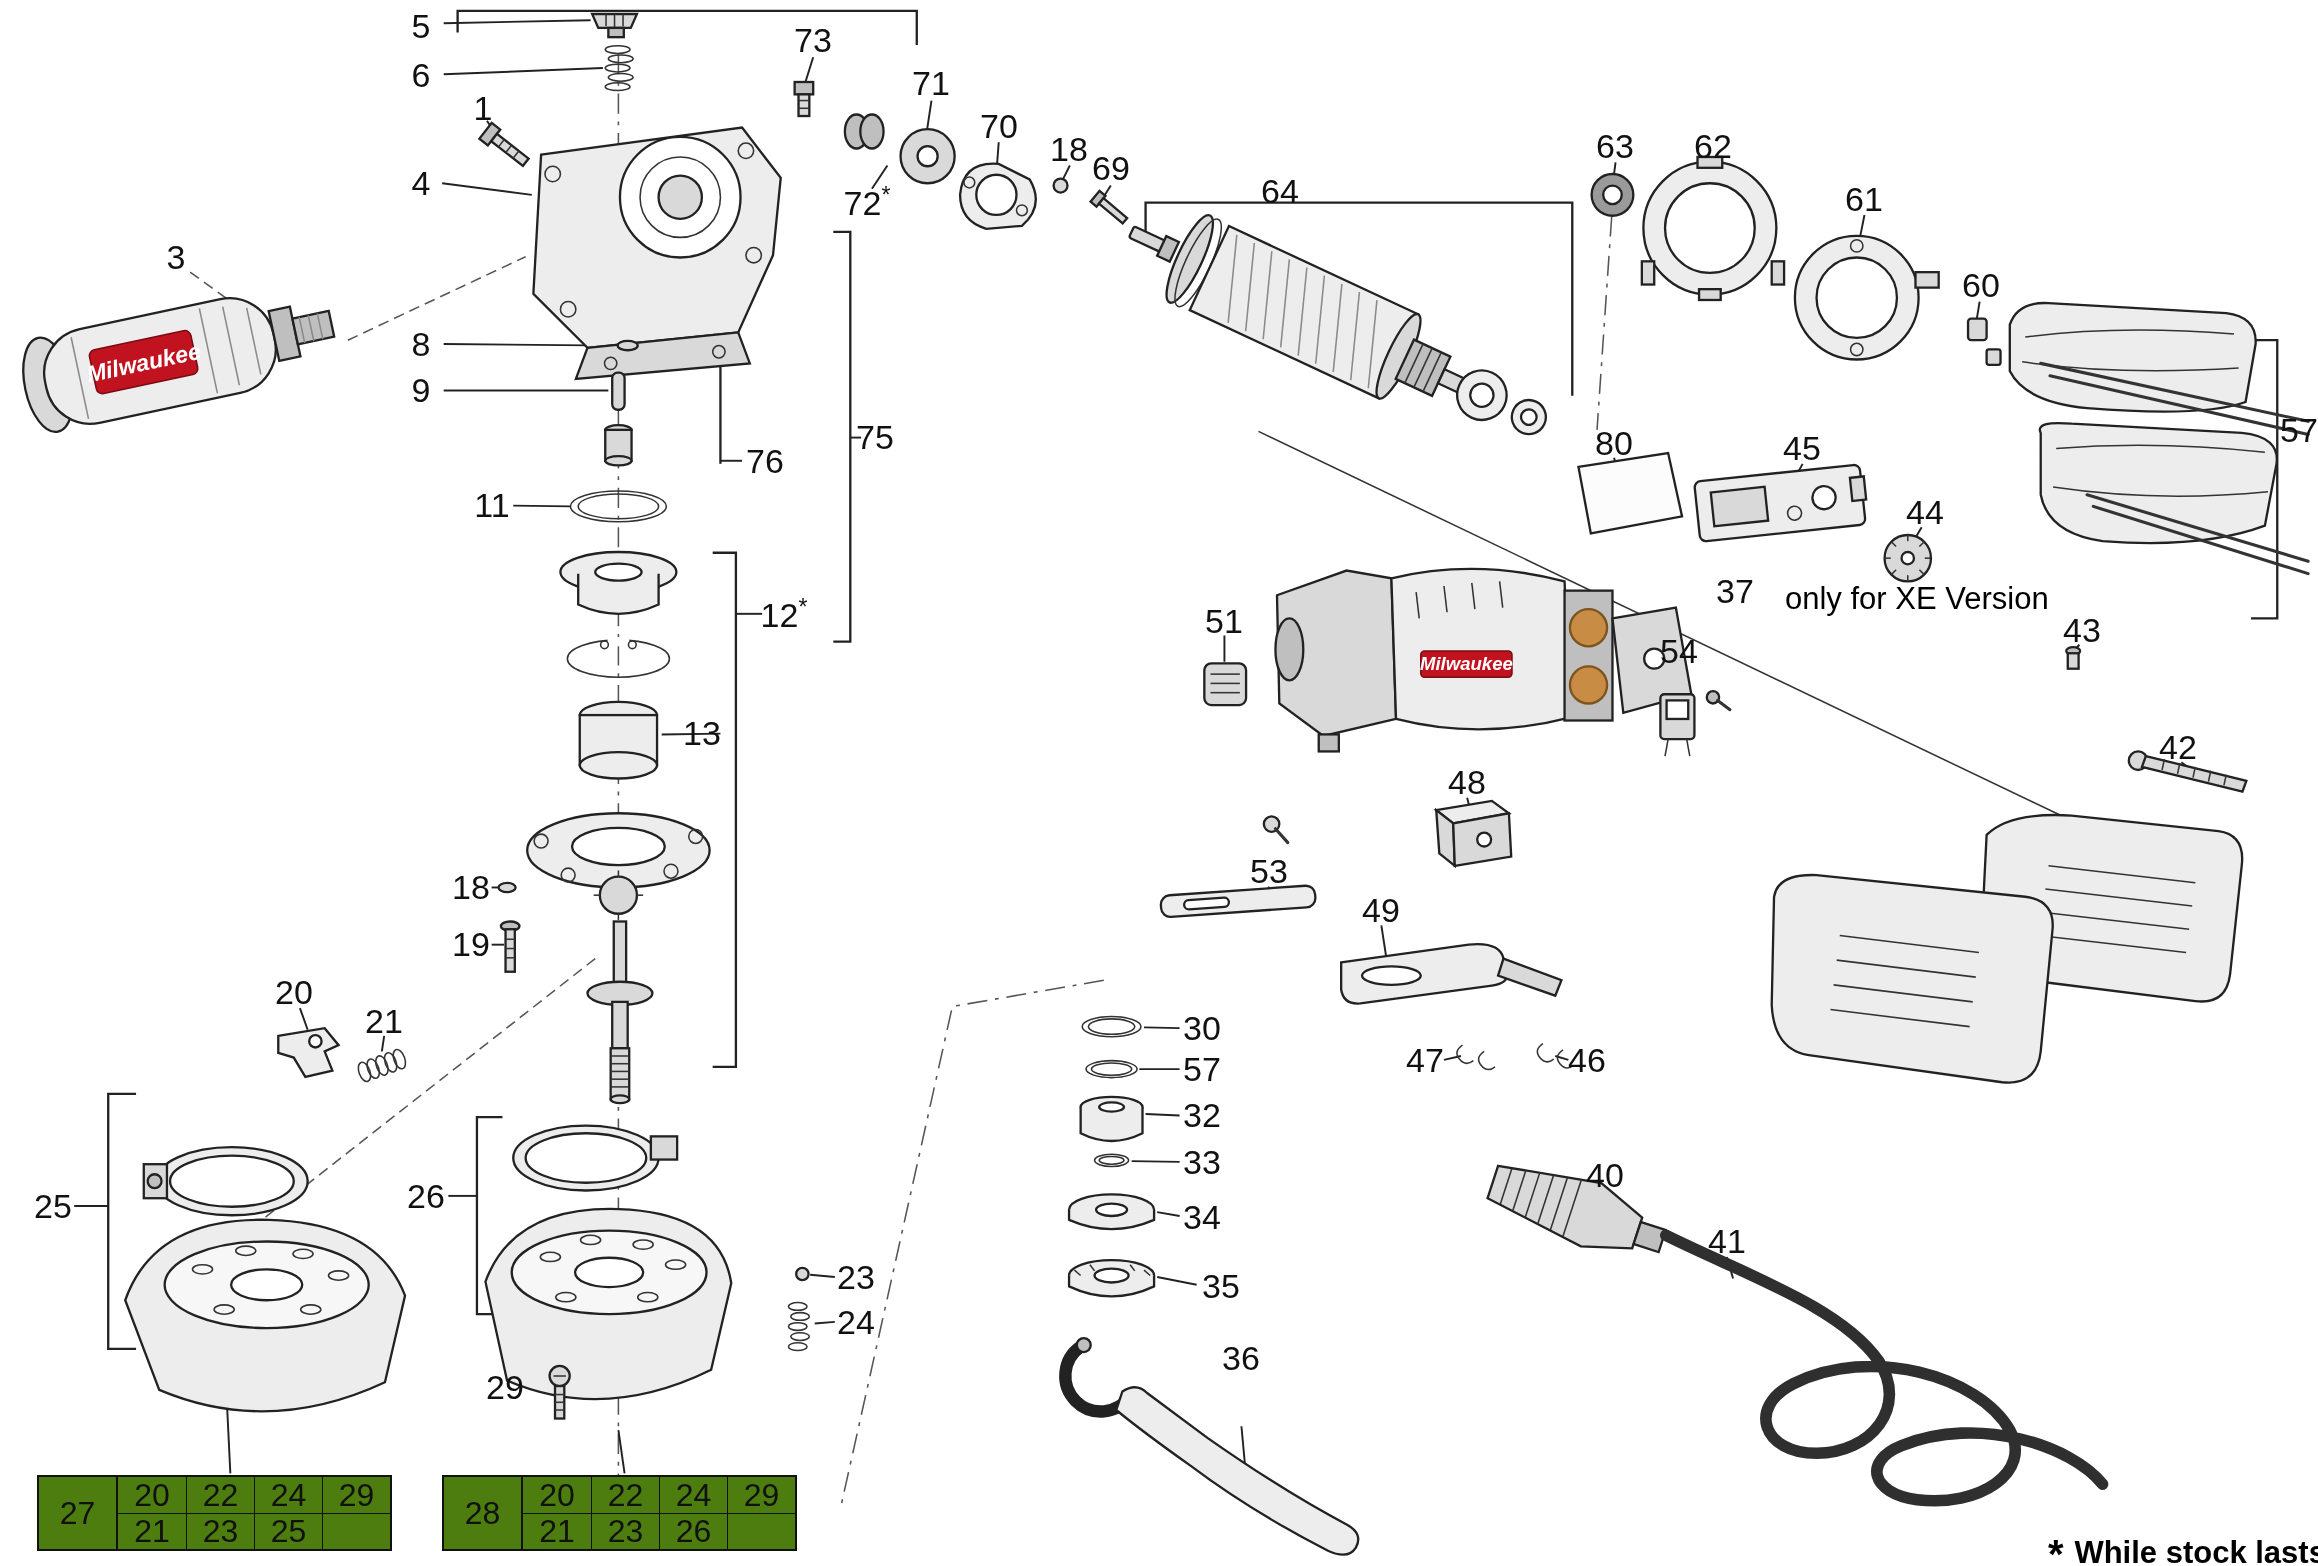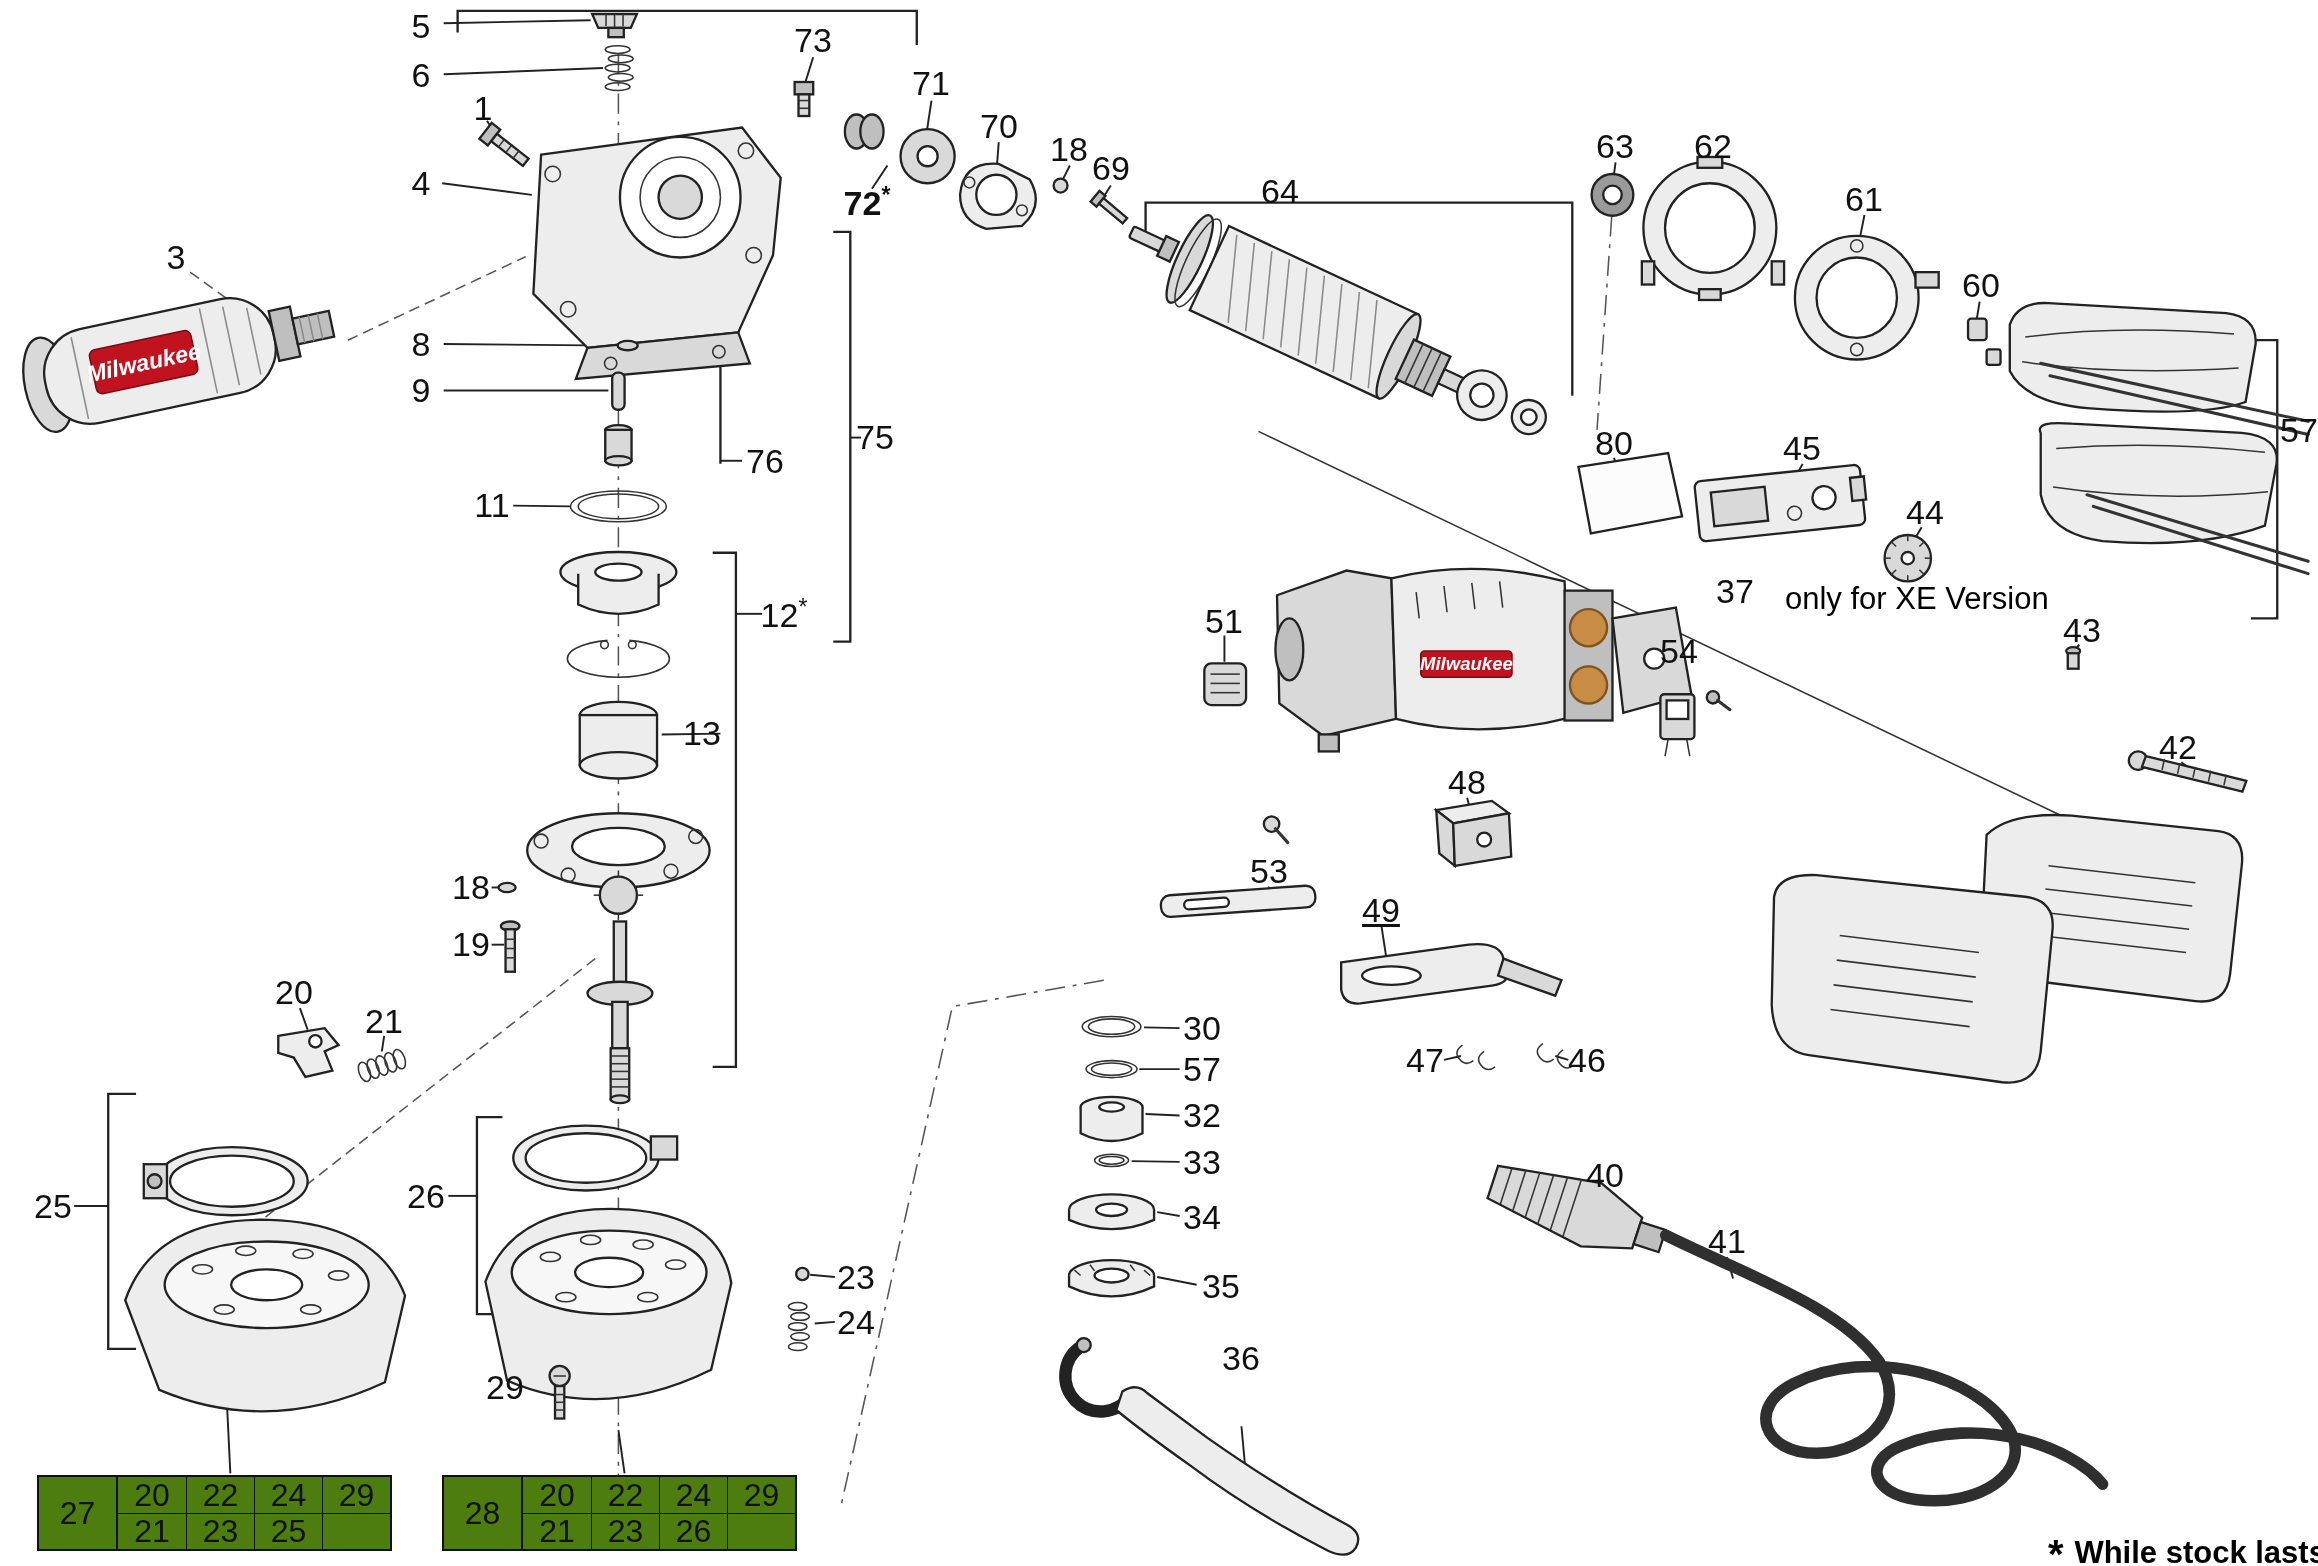--- a/index.html
+++ b/index.html
@@ -536,21 +536,21 @@
     <div class="part-label" style="left: 421px; top: 25.5px;"><span>5</span></div>
     <div class="part-label" style="left: 421px; top: 75px;"><span>6</span></div>
     <div class="part-label" style="left: 483px; top: 108px;"><span>1</span></div>
     <div class="part-label" style="left: 421px; top: 183px;"><span>4</span></div>
     <div class="part-label" style="left: 176px; top: 257px;"><span>3</span></div>
     <div class="part-label" style="left: 813px; top: 40px;"><span>73</span></div>
     <div class="part-label" style="left: 931px; top: 83px;"><span>71</span></div>
     <div class="part-label" style="left: 999px; top: 126px;"><span>70</span></div>
     <div class="part-label" style="left: 1069px; top: 149px;"><span>18</span></div>
     <div class="part-label" style="left: 1111px; top: 168px;"><span>69</span></div>
-    <div class="part-label" style="left: 867px; top: 202px; font-weight: bold;"><span>72</span><sup>*</sup></div>
+    <div class="part-label" style="left: 867px; top: 202px;"><span>72</span><sup>*</sup></div>
     <div class="part-label" style="left: 421px; top: 344px;"><span>8</span></div>
     <div class="part-label" style="left: 421px; top: 390px;"><span>9</span></div>
     <div class="part-label" style="left: 765px; top: 461px;"><span>76</span></div>
     <div class="part-label" style="left: 875px; top: 437px;"><span>75</span></div>
     <div class="part-label" style="left: 492px; top: 505px;"><span>11</span></div>
     <div class="part-label" style="left: 784px; top: 614px;"><span>12</span><sup>*</sup></div>
     <div class="part-label" style="left: 702px; top: 733px;"><span>13</span></div>
     <div class="part-label" style="left: 471px; top: 887px;"><span>18</span></div>
     <div class="part-label" style="left: 471px; top: 944px;"><span>19</span></div>
     <div class="part-label" style="left: 294px; top: 992px;"><span>20</span></div>
@@ -564,21 +564,21 @@
     <div class="part-label" style="left: 1614px; top: 443px;"><span>80</span></div>
     <div class="part-label" style="left: 1802px; top: 448px;"><span>45</span></div>
     <div class="part-label" style="left: 1925px; top: 512px;"><span>44</span></div>
     <div class="part-label" style="left: 1735px; top: 591px;"><span>37</span></div>
     <div class="part-label" style="left: 2082px; top: 630px;"><span>43</span></div>
     <div class="part-label" style="left: 1224px; top: 621px;"><span>51</span></div>
     <div class="part-label" style="left: 1679px; top: 651px;"><span>54</span></div>
     <div class="part-label" style="left: 2178px; top: 747px;"><span>42</span></div>
     <div class="part-label" style="left: 1467px; top: 782px;"><span>48</span></div>
     <div class="part-label" style="left: 1269px; top: 871px;"><span>53</span></div>
-    <div class="part-label" style="left: 1381px; top: 910px; text-decoration: underline;"><span>49</span></div>
+    <div class="part-label" style="left: 1381px; top: 910px;"><span>49</span></div>
     <div class="part-label" style="left: 1425px; top: 1060px;"><span>47</span></div>
     <div class="part-label" style="left: 1587px; top: 1060px;"><span>46</span></div>
     <div class="part-label" style="left: 1202px; top: 1028px;"><span>30</span></div>
     <div class="part-label" style="left: 1202px; top: 1069px;"><span>57</span></div>
     <div class="part-label" style="left: 1202px; top: 1115px;"><span>32</span></div>
     <div class="part-label" style="left: 1202px; top: 1162px;"><span>33</span></div>
     <div class="part-label" style="left: 1202px; top: 1217px;"><span>34</span></div>
     <div class="part-label" style="left: 1221px; top: 1286px;"><span>35</span></div>
     <div class="part-label" style="left: 53px; top: 1206px;"><span>25</span></div>
     <div class="part-label" style="left: 426px; top: 1196px;"><span>26</span></div>

